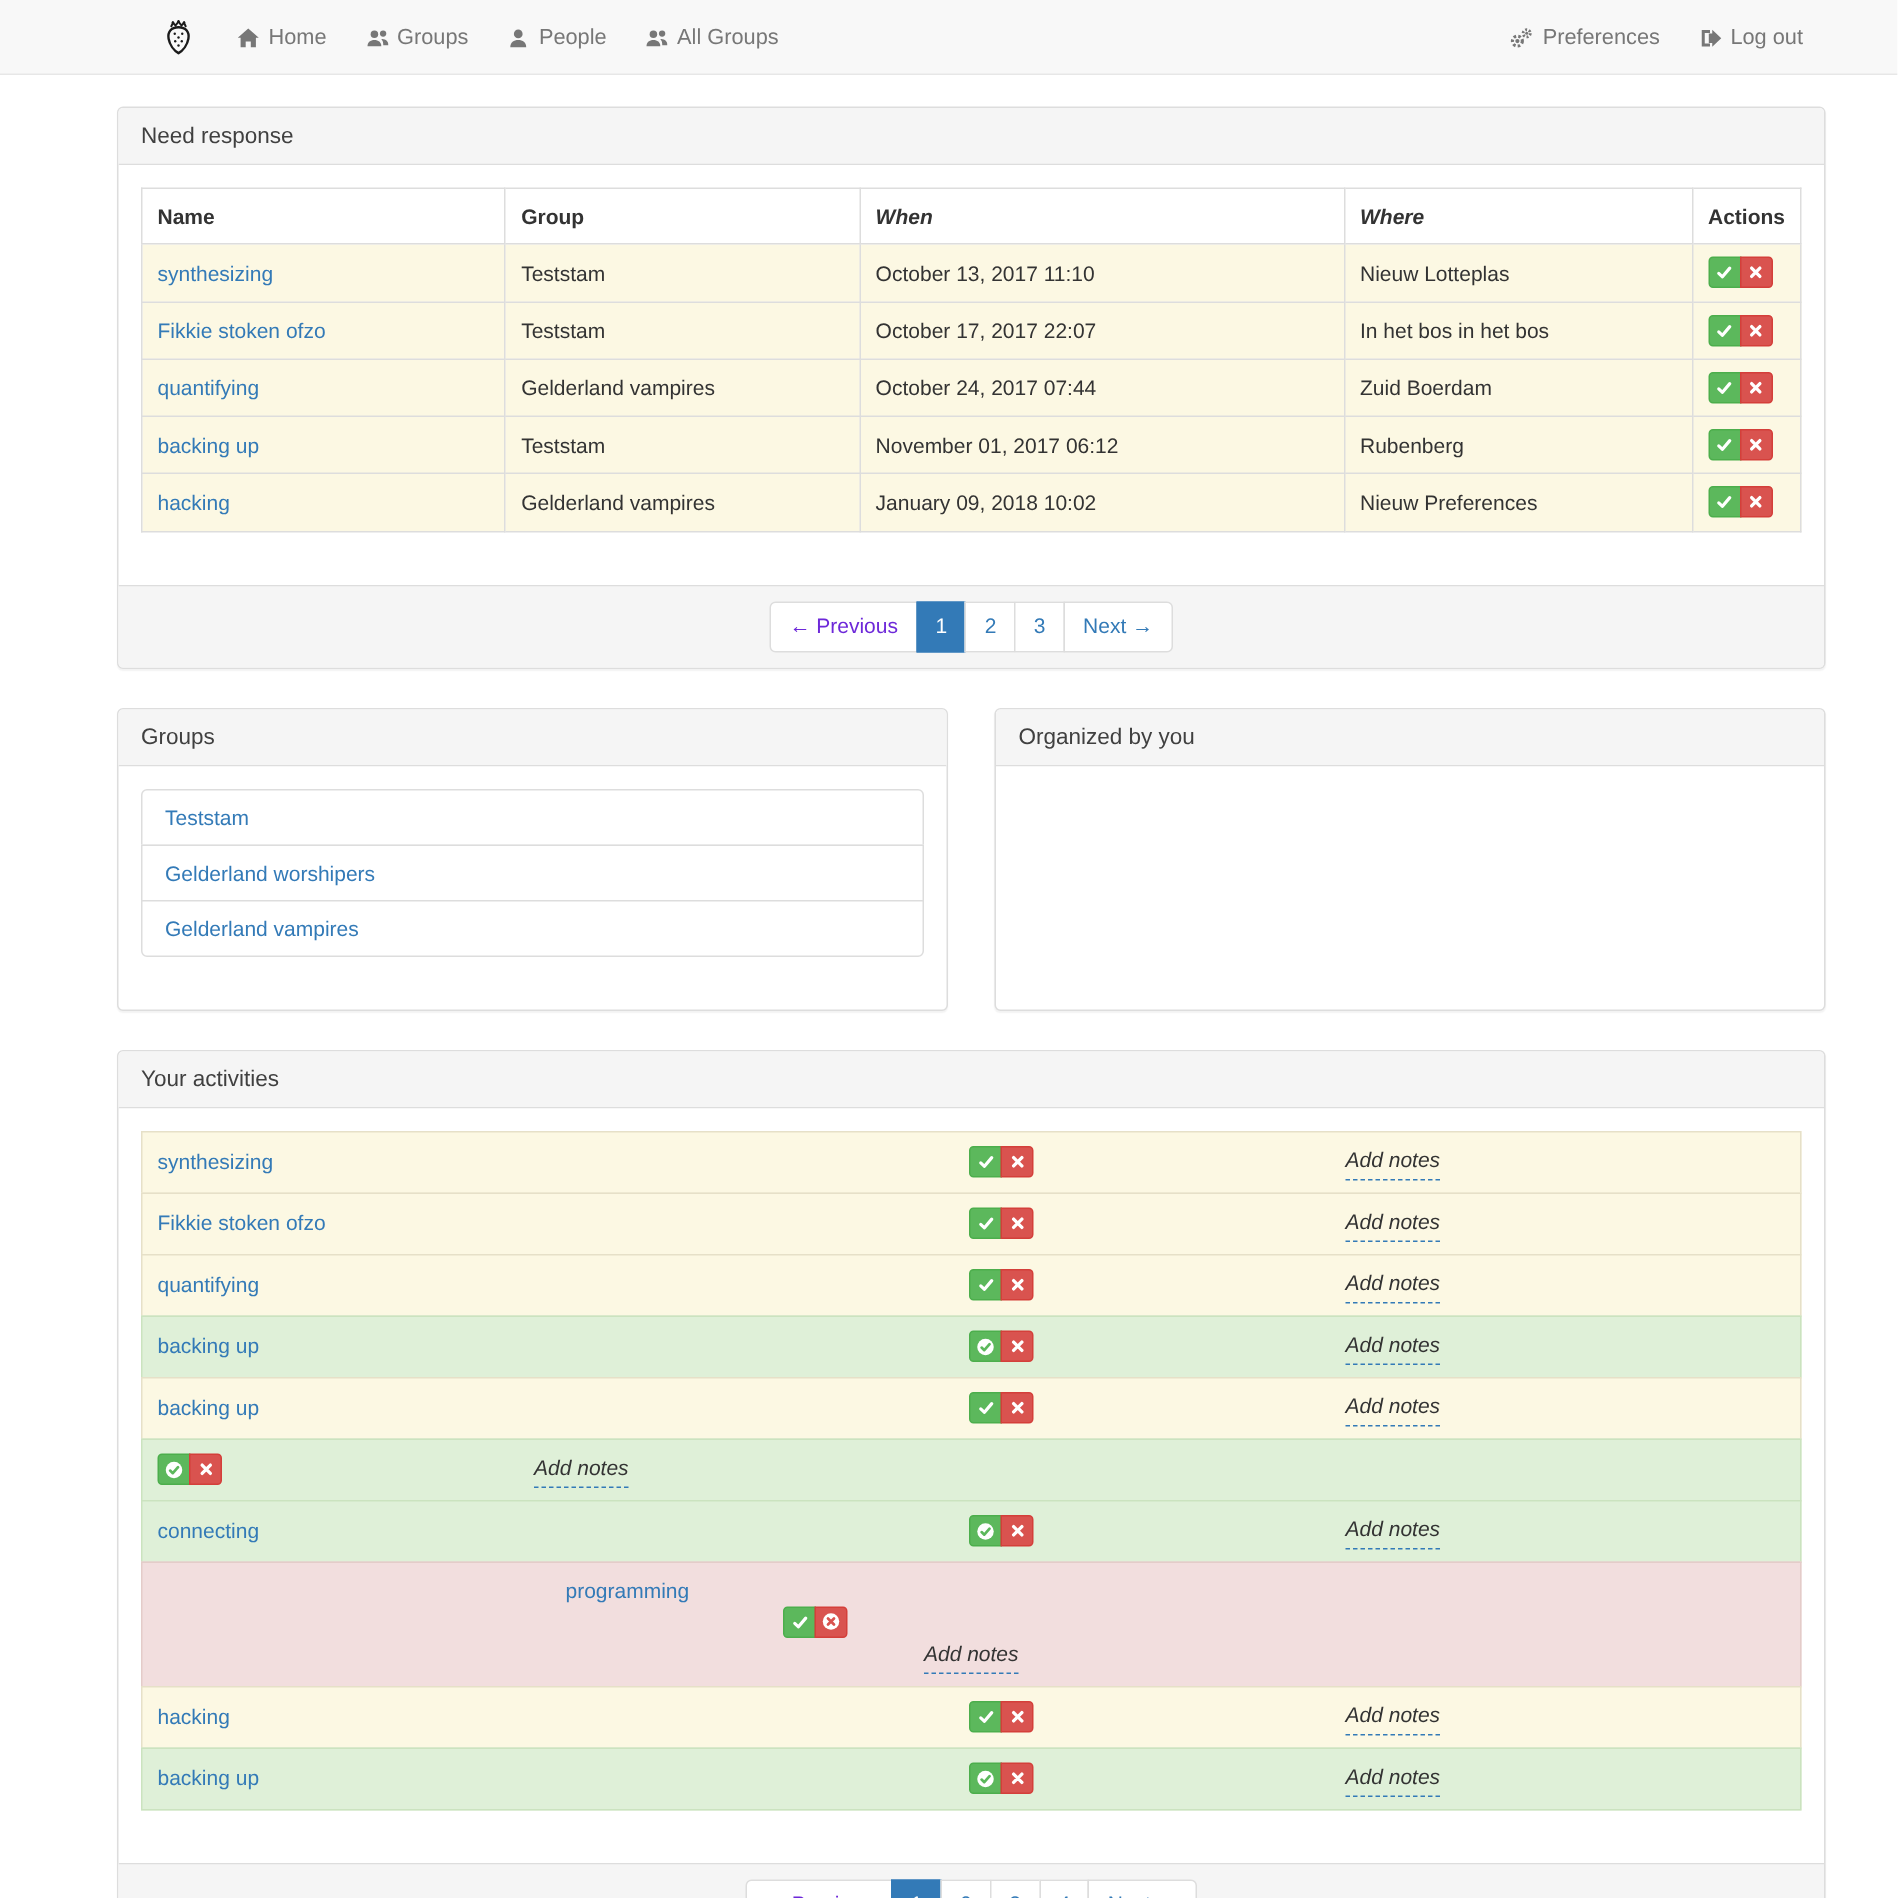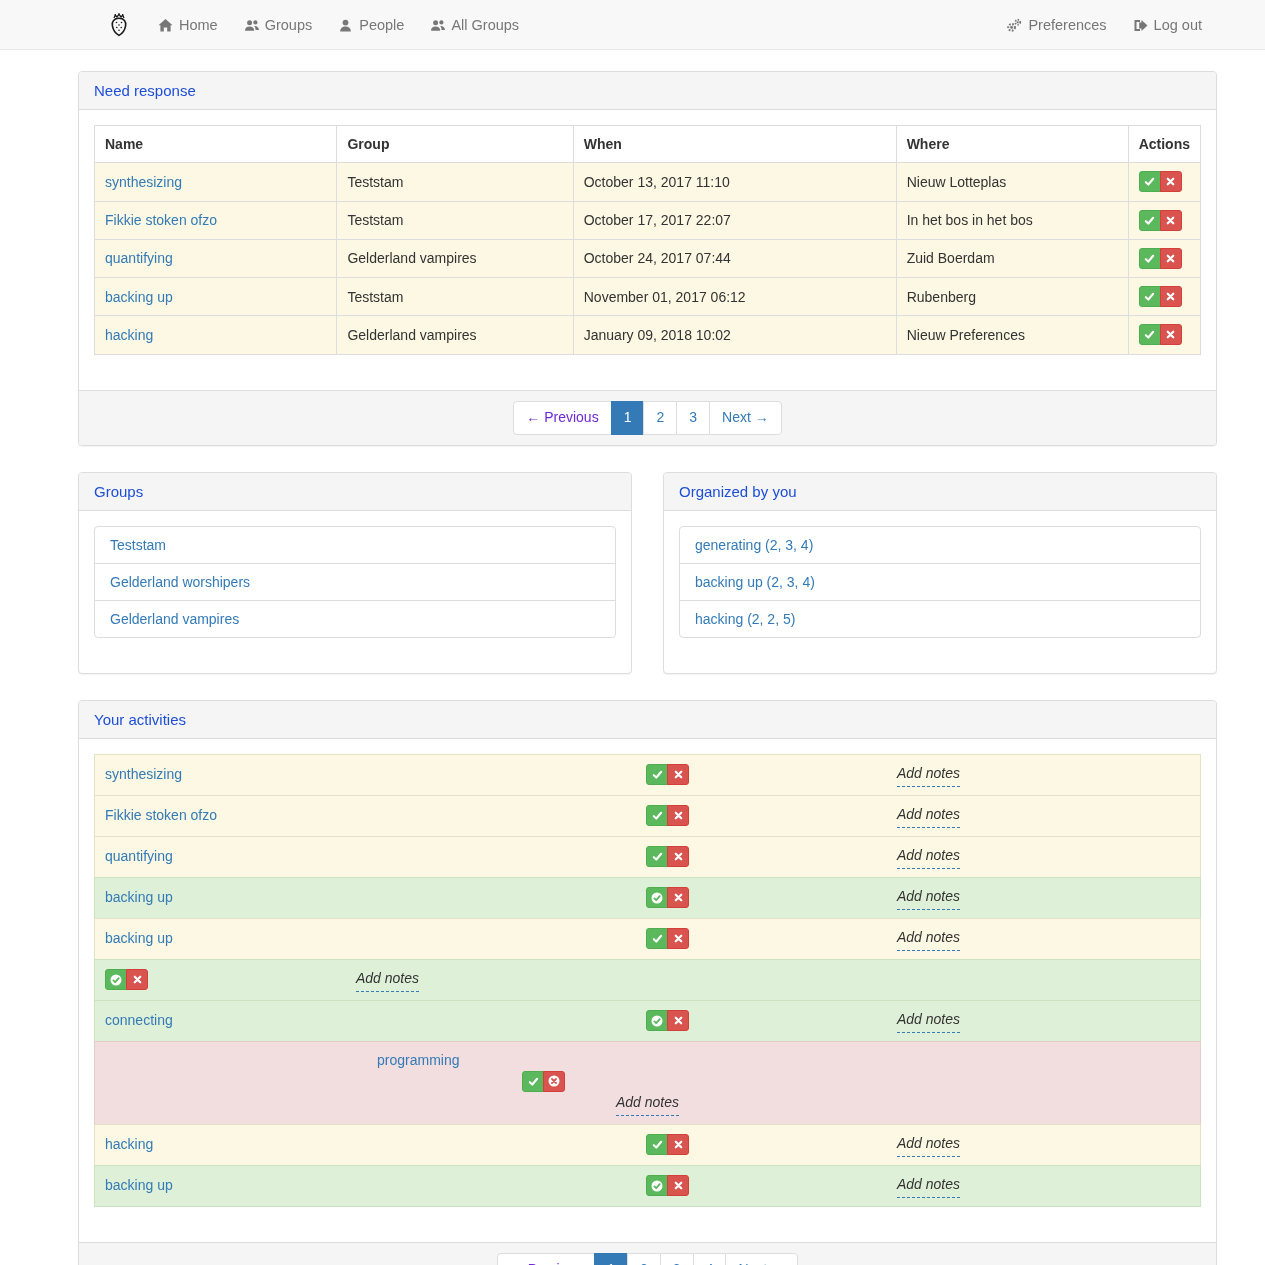--- a/index.html
+++ b/index.html
@@ -46,21 +46,21 @@
     border-radius: 4px;
     margin-bottom: 26px;
     background: #fff;
     box-shadow: 0 1px 1px rgba(0,0,0,.05);
   }
   .panel-heading {
     background: #f5f5f5;
     border-bottom: 1px solid #ddd;
     padding: 10px 15px;
     font-size: 15px;
-    color: #1d4ed8;
+    color: #404040;
     border-radius: 3px 3px 0 0;
   }
   .panel-body { padding: 15px; }
   .panel-footer {
     background: #f5f5f5;
     border-top: 1px solid #ddd;
     padding: 10px 15px;
     text-align: center;
     border-radius: 0 0 3px 3px;
   }
@@ -71,22 +71,22 @@
     border: 1px solid #ddd;
     padding: 8px 10px;
     text-align: left;
     vertical-align: middle;
     line-height: 1.45;
   }
   .nr-table th { font-weight: bold; background: #fff; }
   .nr-table td { background: #fcf8e3; }
   .col-name  { width: 251px; }
   .col-group { width: 245px; }
-  .col-when  { width: 337px; }
-  .col-where { width: 240px; }
+  .col-when  { width: 337px; font-style: italic; }
+  .col-where { width: 240px; font-style: italic; }
 
   
   .btn-group { display: inline-flex; }
   .btn {
     display: inline-flex; align-items: center; justify-content: center;
     width: 22px; height: 21px; cursor: pointer;
   }
   .btn-success { background: #5cb85c; border: 1px solid #4cae4c; border-radius: 3px 0 0 3px; }
   .btn-danger  { background: #d9534f; border: 1px solid #d43f3a; border-radius: 0 3px 3px 0; margin-left: -1px; }
 
@@ -360,33 +360,20 @@
             </li>
           <li>
               <a>Gelderland vampires</a>
             </li>
         </ul>
       </div>
     </section>
 
     <section class="panel">
       <div class="panel-heading">Organized by you</div>
-      <div class="panel-body">
-        <ul class="list-group">
-          <li>
-              <a>generating (2, 3, 4)</a>
-            </li>
-          <li>
-              <a>backing up (2, 3, 4)</a>
-            </li>
-          <li>
-              <a>hacking (2, 2, 5)</a>
-            </li>
-        </ul>
-      </div>
     </section>
   </div>
 
   <section class="panel">
     <div class="panel-heading">Your activities</div>
     <div class="panel-body">
       <ul class="act-list">
 
         <li class="act-row warning">
           <a class="act-name">synthesizing</a>

